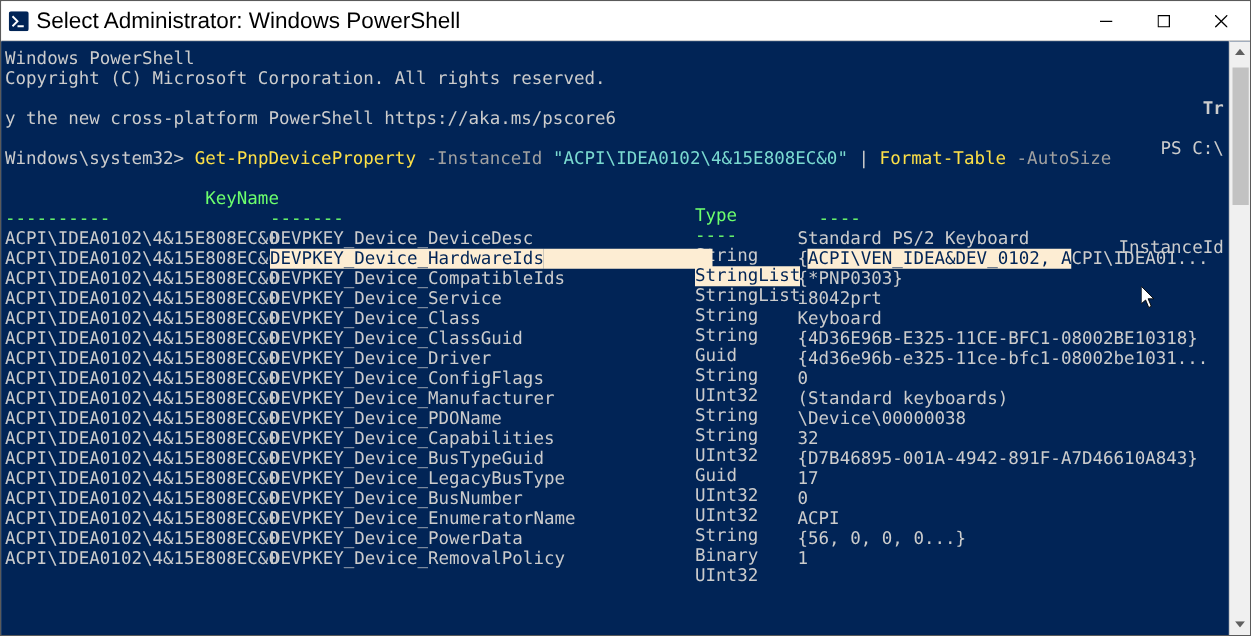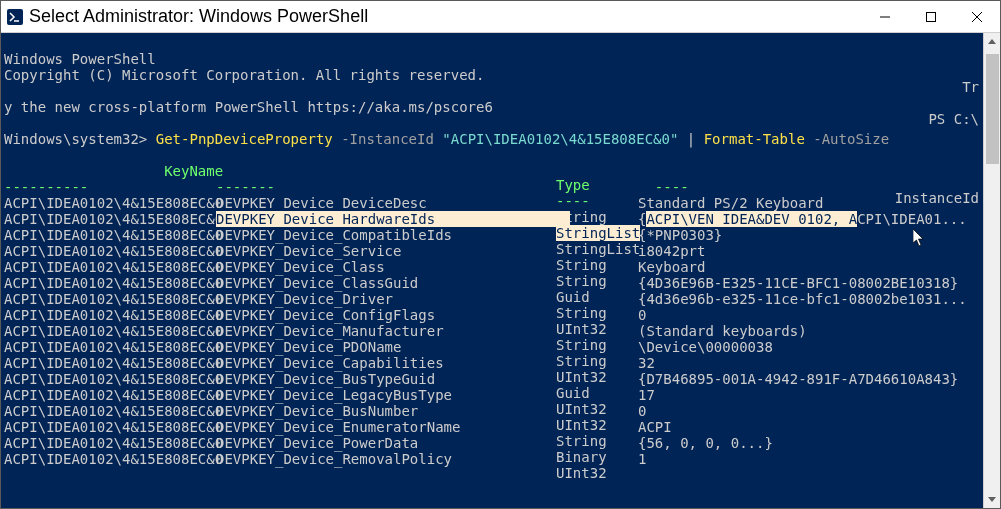--- a/index.html
+++ b/index.html
@@ -63,21 +63,21 @@
     position: relative;
   }
   .terminal {
     width: 100%;
     height: 100%;
     background: #012456;
     color: #cccccc;
     font-family: Consolas, "Lucida Console", monospace;
     font-size: 14px;
     line-height: 16px;
-    padding: 18px 0 0 3px;
+    padding: 6px 0 0 3px;
     white-space: nowrap;
     position: relative;
   }
   .line { height: 16px; }
   .hdr { color: #6dff6d; }
   .yellow { color: #fde047; }
   .cyan { color: #7adad0; }
   .dim { color: #a0a0a0; }
   .row { display: flex; }
   .c-inst { width: 212px; }
@@ -114,21 +114,21 @@
   .scroll-thumb {
     position: absolute;
     top: 4px;
     left: 2px;
     width: 13px;
     height: 110px;
     background: #c2c2c2;
   }
   
   .leak { position: absolute; right: 4px; color: #cccccc; }
-  .leak1 { top: 46px; }
+  .leak1 { top: 46px; font-weight: bold; }
   .leak2 { top: 78px; }
   .leak3 { top: 110px; margin-top: 47px; }
   .cursor-arrow {
     position: absolute;
     left: 912px;
     top: 196px;
     color: #fff;
     font-size: 14px;
     pointer-events: none;
     text-shadow: 0 0 2px #000;

